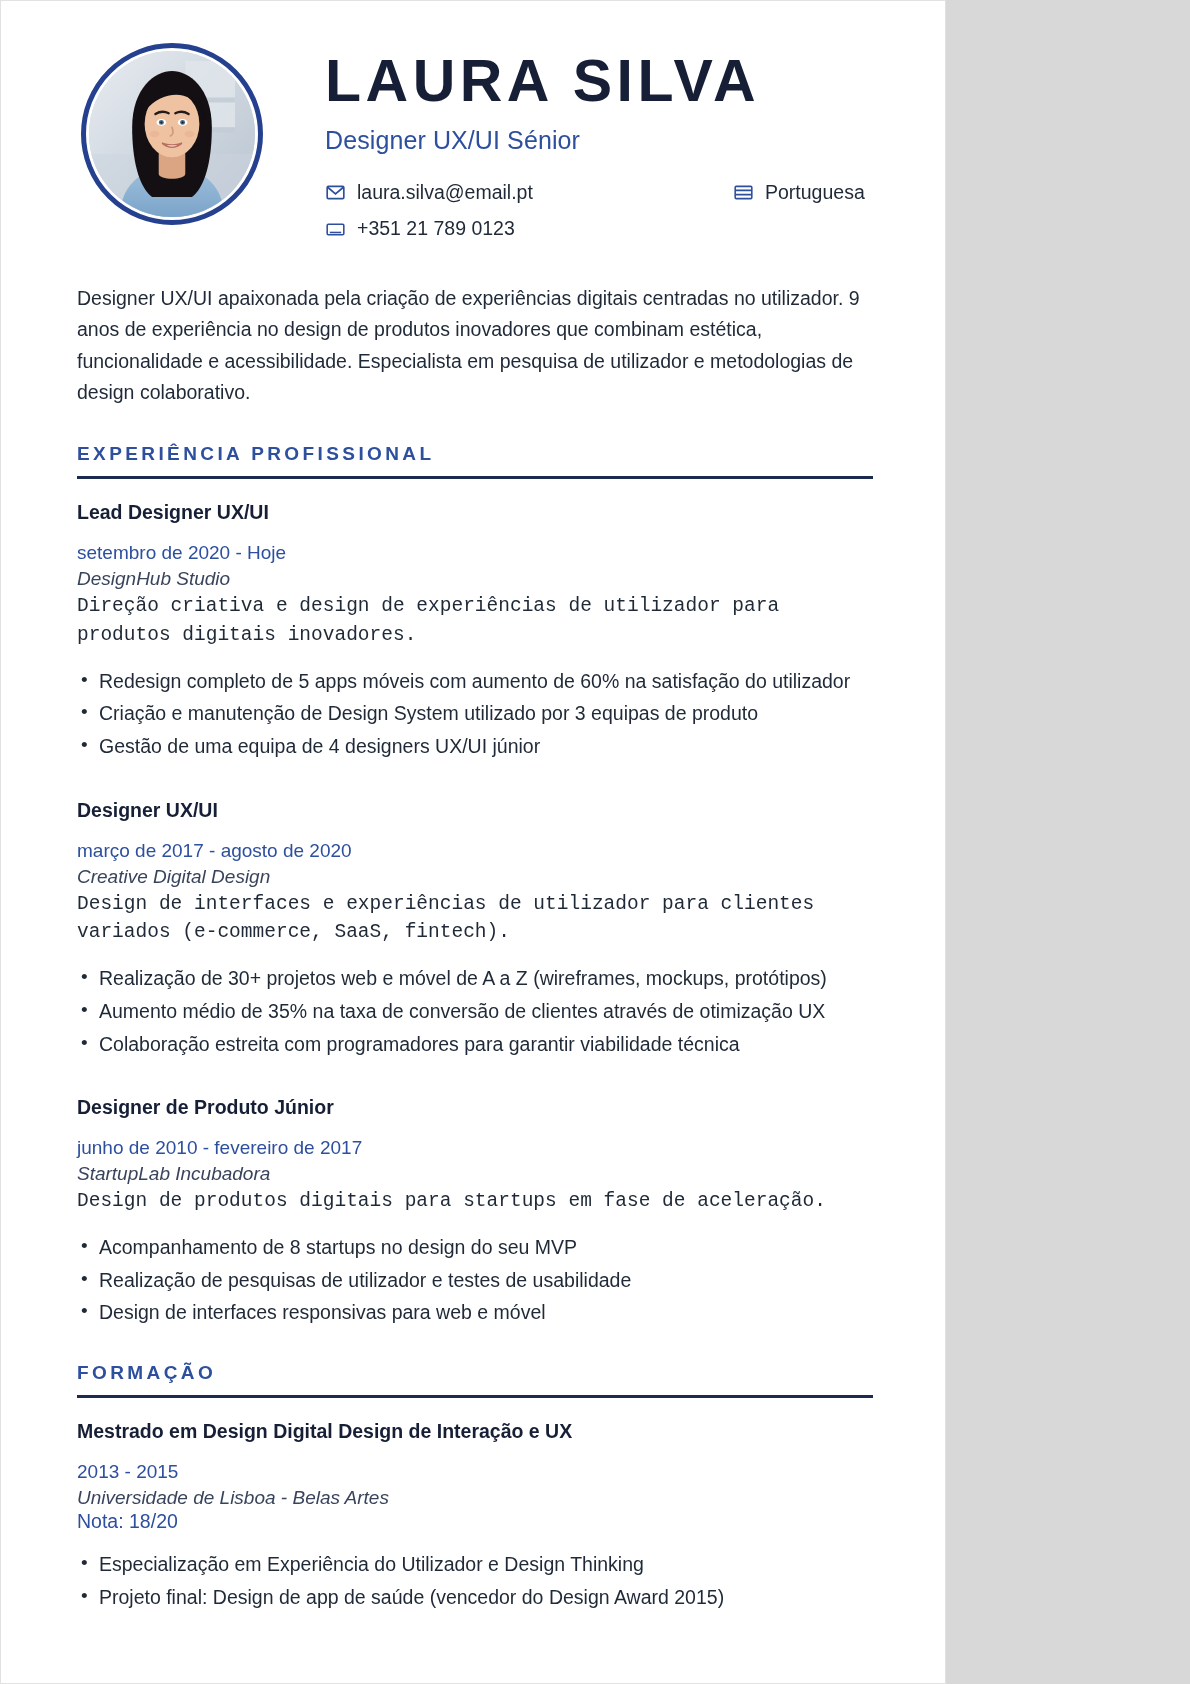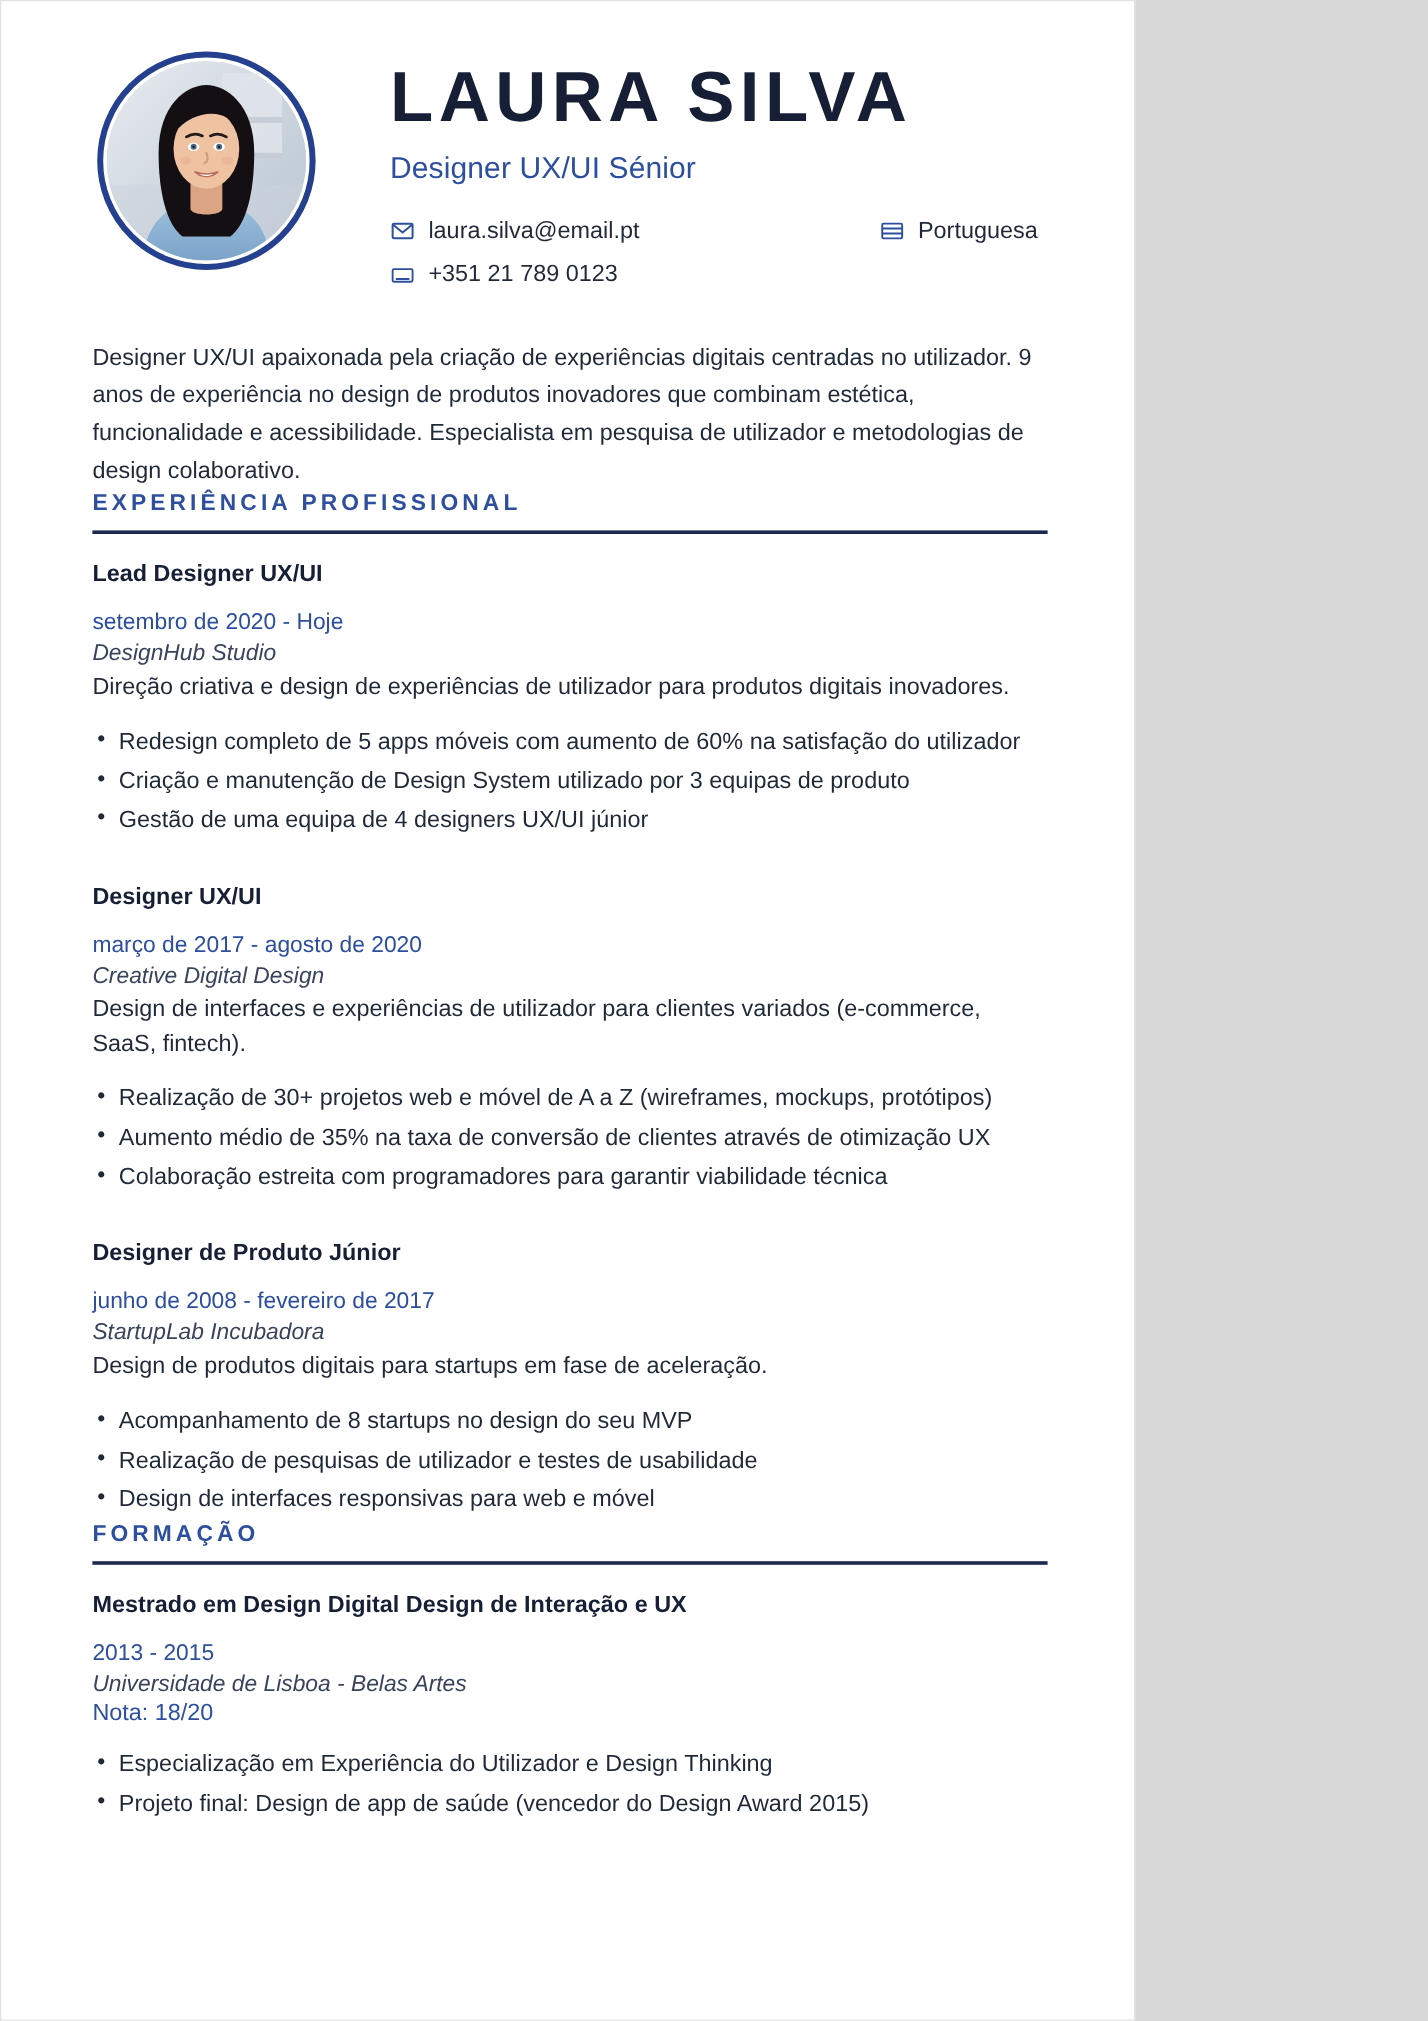--- a/index.html
+++ b/index.html
@@ -100,21 +100,21 @@
   
   .summary {
     margin-top: 42px;
     font-size: 19.5px;
     line-height: 1.62;
     color: #1f2937;
     max-width: 1000px;
   }
 
   
-  .section { }
+  .section { margin-top: 34px; }
 
   .section-title {
     font-size: 19px;
     font-weight: bold;
     letter-spacing: 3.4px;
     color: #2d4f9e;
     text-transform: uppercase;
   }
   .section-rule {
     margin-top: 11px;
@@ -148,20 +148,21 @@
     font-size: 19px;
     font-style: italic;
     color: #39445c;
   }
   .entry-desc {
     margin-top: 2px;
     font-size: 19.5px;
     line-height: 1.48;
     color: #1f2937;
     max-width: 880px;
+    font-family: Liberation Mono, monospace;
   }
   .entry-note {
     margin-top: 1px;
     font-size: 19.5px;
     color: #2d4f9e;
   }
 
   .bullets {
     margin-top: 17px;
     list-style: none;
@@ -312,21 +313,21 @@
             <div class="entry-desc">Design de interfaces e experiências de utilizador para clientes variados (e-commerce, SaaS, fintech).</div>
             <ul class="bullets">
               <li>Realização de 30+ projetos web e móvel de A a Z (wireframes, mockups, protótipos)</li>
               <li>Aumento médio de 35% na taxa de conversão de clientes através de otimização UX</li>
               <li>Colaboração estreita com programadores para garantir viabilidade técnica</li>
             </ul>
           </div>
           <div class="entry">
             <div class="entry-top">
               <div class="entry-title">Designer de Produto Júnior</div>
-              <div class="entry-date">junho de 2008 - fevereiro de 2017</div>
+              <div class="entry-date">junho de 2010 - fevereiro de 2017</div>
             </div>
             <div class="entry-org">StartupLab Incubadora</div>
             <div class="entry-desc">Design de produtos digitais para startups em fase de aceleração.</div>
             <ul class="bullets">
               <li>Acompanhamento de 8 startups no design do seu MVP</li>
               <li>Realização de pesquisas de utilizador e testes de usabilidade</li>
               <li>Design de interfaces responsivas para web e móvel</li>
             </ul>
           </div>
         </div>

